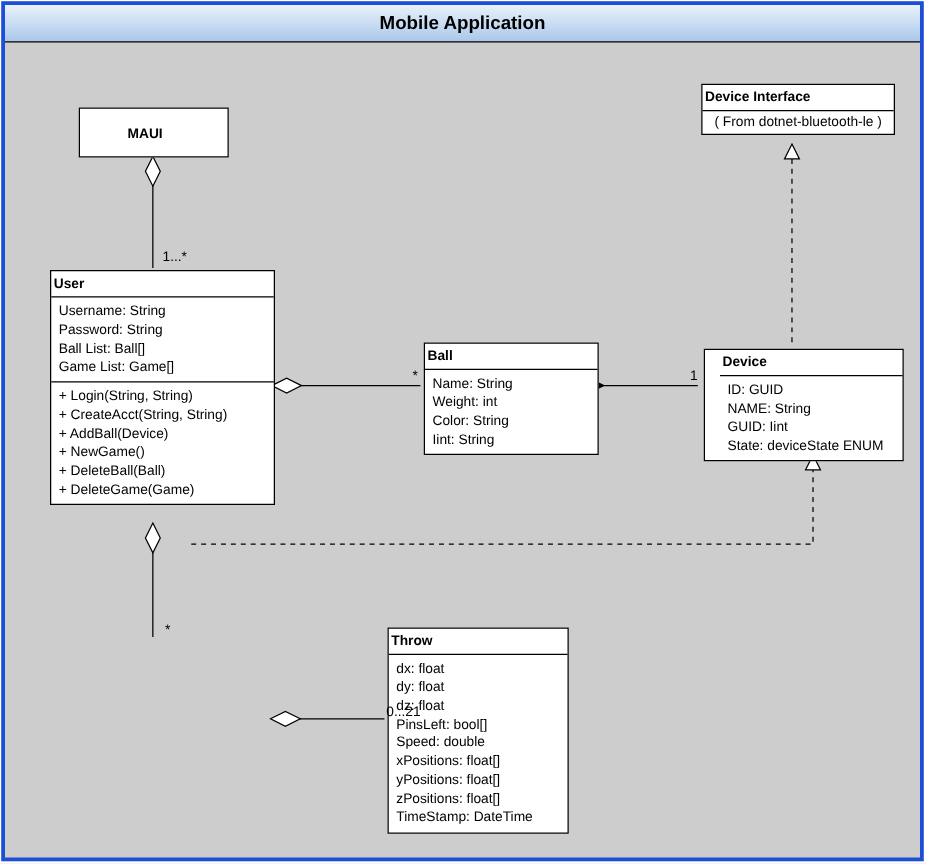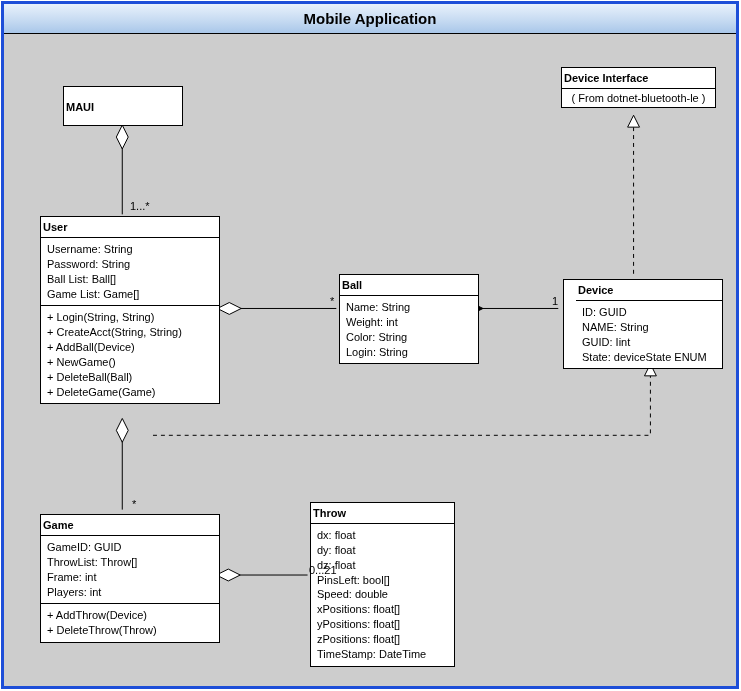--- a/index.html
+++ b/index.html
@@ -92,21 +92,21 @@
       <polygon points="119,388 125,400 119,412 113,400" fill="#fff" stroke="#000" stroke-width="1"></polygon>
 
       <line x1="226" y1="546" x2="306" y2="546" stroke="#000" stroke-width="1"></line>
       <polygon points="214,546 226,540 238,546 226,552" fill="#fff" stroke="#000" stroke-width="1"></polygon>
 
       <polyline points="150,405 652,405 652,345" fill="none" stroke="#000" stroke-width="1" stroke-dasharray="4,4"></polyline>
       <polygon points="652,333 658,345 646,345" fill="#fff" stroke="#000" stroke-width="1"></polygon>
     </svg>
 
     <div class="class-box" style="left:59px; top:52px; width:120px; height:40px;">
-      <div class="class-title" style="border-bottom:none; line-height:32px;">MAUI</div>
+      <div class="class-title" style="border-bottom:none; line-height:32px;margin-left:36px;">MAUI</div>
     </div>
 
     <div class="class-box" style="left:557px; top:33px; width:155px;">
       <div class="class-title">Device Interface</div>
       <div class="subtitle" style="border-bottom:none;">( From dotnet-bluetooth-le )</div>
     </div>
 
     <div class="class-box" style="left:36px; top:182px; width:180px;">
       <div class="class-title">User</div>
       <div class="class-section">
@@ -124,47 +124,34 @@
           <div>+ DeleteGame(Game)</div>
         </div>
     </div>
 
     <div class="class-box" style="left:335px; top:240px; width:140px;">
       <div class="class-title">Ball</div>
       <div class="class-section">
           <div>Name: String</div>
           <div>Weight: int</div>
           <div>Color: String</div>
-          <div>Login: String</div>
+          <div>Iint: String</div>
         </div>
     </div>
 
     <div class="class-box" style="left:559px; top:245px; width:160px;padding-left:12px;">
       <div class="class-title">Device</div>
       <div class="class-section">
           <div>ID: GUID</div>
           <div>NAME: String</div>
           <div>GUID: Iint</div>
           <div>State: deviceState ENUM</div>
         </div>
     </div>
 
-    <div class="class-box" style="left:36px; top:480px; width:180px;">
-      <div class="class-title">Game</div>
-      <div class="class-section">
-          <div>GameID: GUID</div>
-          <div>ThrowList: Throw[]</div>
-          <div>Frame: int</div>
-          <div>Players: int</div>
-        </div>
-      <div class="class-section">
-          <div>+ AddThrow(Device)</div>
-          <div>+ DeleteThrow(Throw)</div>
-        </div>
-    </div>
 
     <div class="class-box" style="left:306px; top:468px; width:145px;">
       <div class="class-title">Throw</div>
       <div class="class-section">
           <div>dx: float</div>
           <div>dy: float</div>
           <div>dz: float</div>
           <div>PinsLeft: bool[]</div>
           <div>Speed: double</div>
           <div>xPositions: float[]</div>

